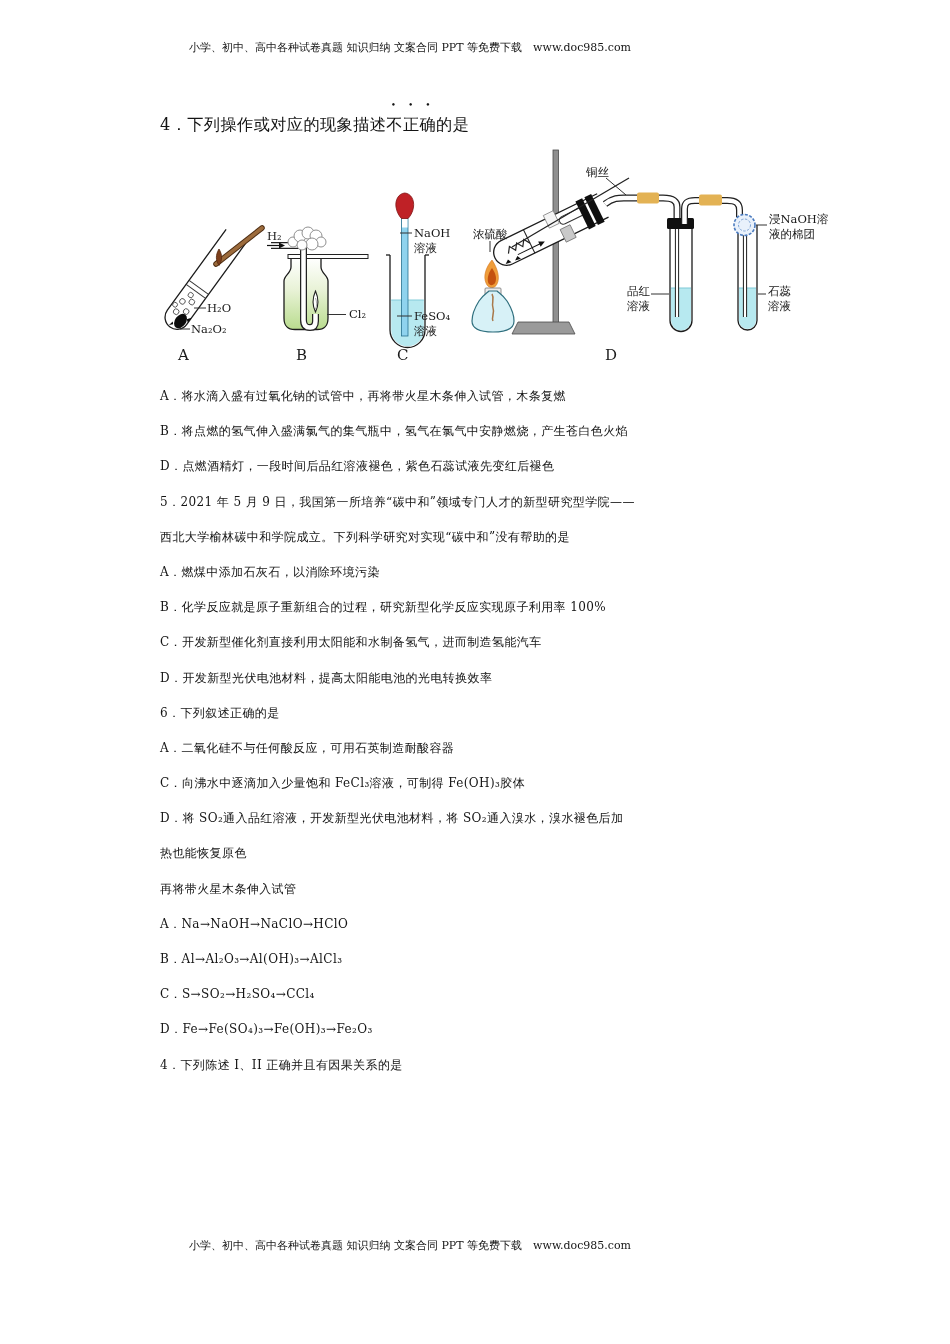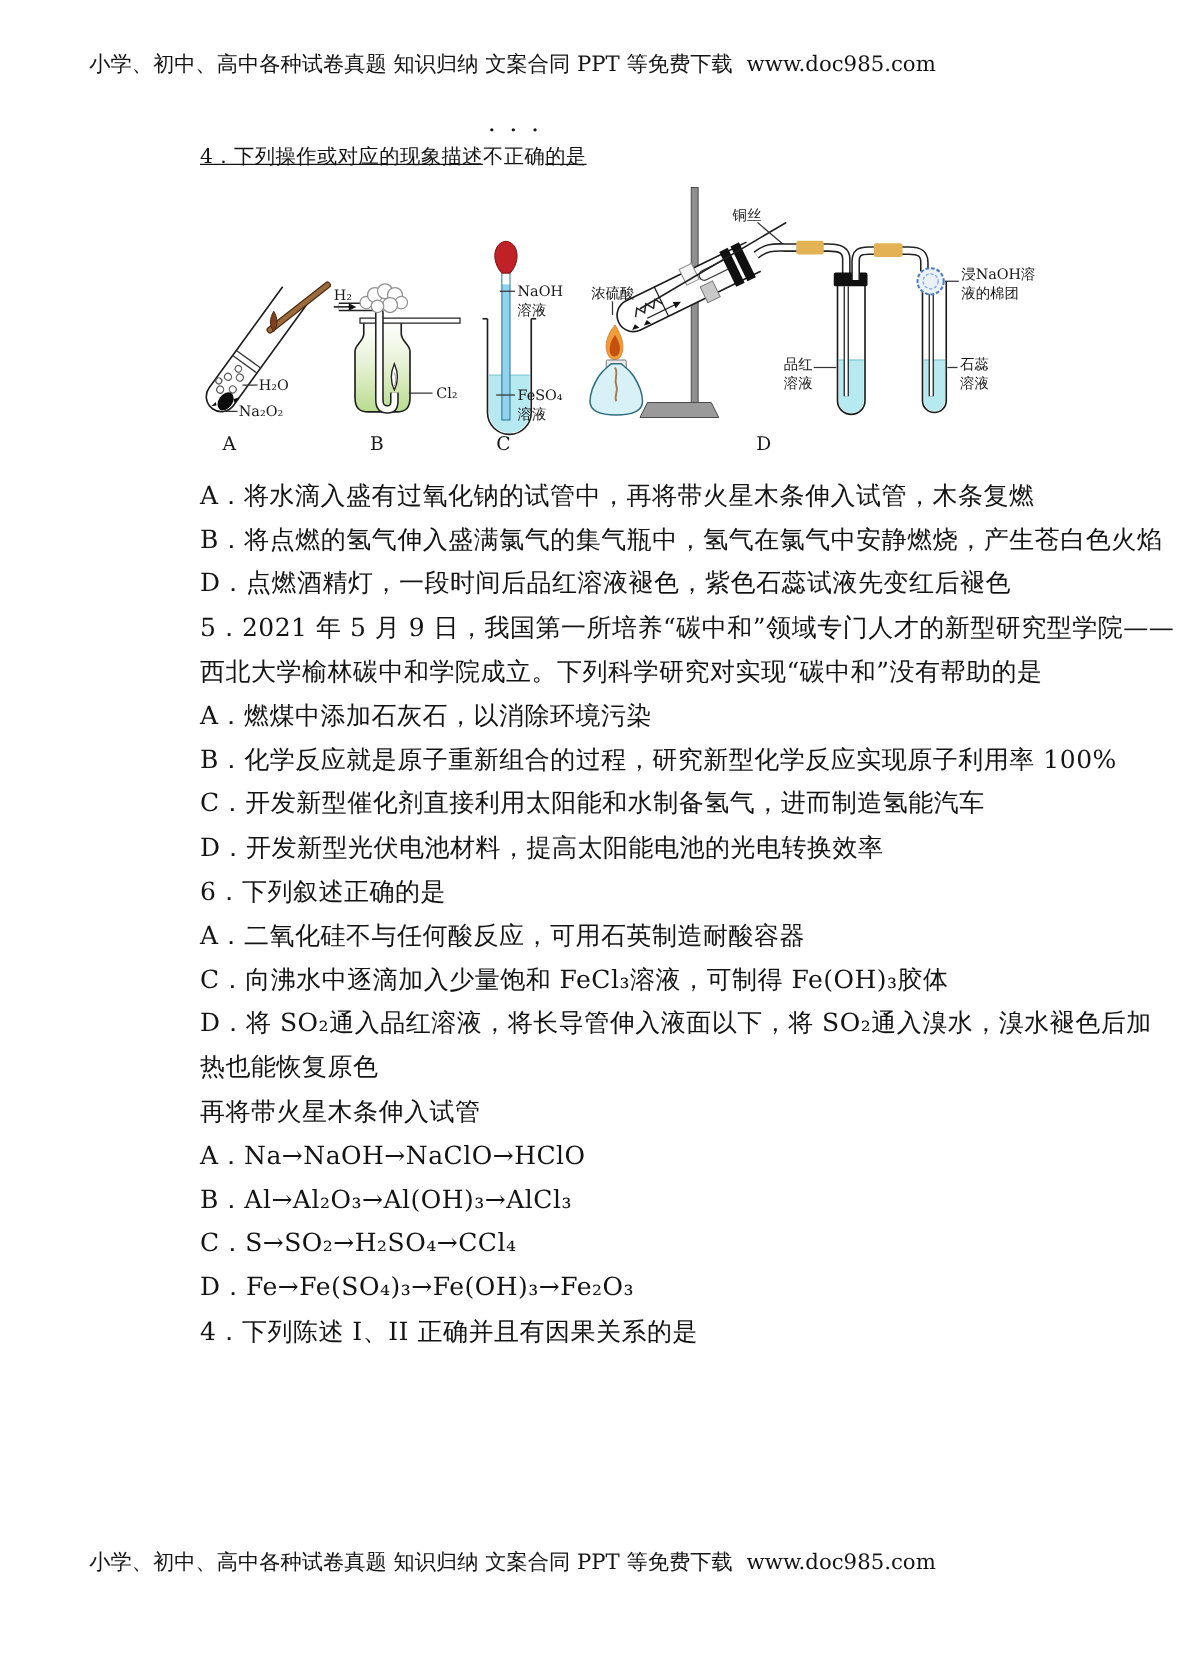--- a/index.html
+++ b/index.html
@@ -1,27 +1,27 @@
 <!DOCTYPE html>
 <html><head>
 <meta charset="utf-8">
 <style>
   html,body{margin:0;padding:0;background:#ffffff;}
   .page{position:relative;width:950px;height:1344px;background:#fff;overflow:hidden;
         font-family:"DejaVu Serif","Liberation Serif",serif;color:#141414;}
   .hdr{position:absolute;left:0;width:820px;display:flex;justify-content:center;
-       align-items:baseline;gap:11px;font-size:17px;white-space:nowrap;}
+       align-items:baseline;gap:11px;font-size:11px;white-space:nowrap;}
   .hdr-top{top:40px;}
   .hdr-bot{top:1238px;}
   .stem{position:absolute;left:160px;top:112px;font-size:16.2px;letter-spacing:.4px;
-        white-space:nowrap;line-height:26px;text-decoration:underline;}
+        white-space:nowrap;line-height:26px;}
   .emph{position:relative;display:inline-block;}
   .emph::before{content:"•\2002\2002•\2002\2002•";position:absolute;top:-11px;left:0;width:100%;
         text-align:center;font-size:9px;letter-spacing:1px;line-height:1;color:#141414;}
-  .lines{position:absolute;left:160px;top:379px;width:680px;font-size:20px;letter-spacing:.4px;}
+  .lines{position:absolute;left:160px;top:379px;width:680px;font-size:12px;letter-spacing:.4px;}
   .tline{height:35.2px;line-height:35.2px;white-space:nowrap;}
   .figure{position:absolute;left:150px;top:148px;}
   svg text{font-family:"DejaVu Serif","Liberation Serif",serif;fill:#1a1a1a;}
   .lbl{font-size:11.5px;}
   .letter{font-size:15px;}
   .ptr{stroke:#333;stroke-width:1;}
   .glass{fill:#ffffff;stroke:#1c1c1c;stroke-width:1.3;}
   .glassN{fill:none;stroke:#1c1c1c;stroke-width:1.3;}
   .pipeO{stroke:#222;stroke-width:7;fill:none;}
   .pipeI{stroke:#fff;stroke-width:4.5;fill:none;}
@@ -192,21 +192,21 @@
       <div class="tline">D．点燃酒精灯，一段时间后品红溶液褪色，紫色石蕊试液先变红后褪色</div>
       <div class="tline">5．2021 年 5 月 9 日，我国第一所培养“碳中和”领域专门人才的新型研究型学院——</div>
       <div class="tline">西北大学榆林碳中和学院成立。下列科学研究对实现“碳中和”没有帮助的是</div>
       <div class="tline">A．燃煤中添加石灰石，以消除环境污染</div>
       <div class="tline">B．化学反应就是原子重新组合的过程，研究新型化学反应实现原子利用率 100%</div>
       <div class="tline">C．开发新型催化剂直接利用太阳能和水制备氢气，进而制造氢能汽车</div>
       <div class="tline">D．开发新型光伏电池材料，提高太阳能电池的光电转换效率</div>
       <div class="tline">6．下列叙述正确的是</div>
       <div class="tline">A．二氧化硅不与任何酸反应，可用石英制造耐酸容器</div>
       <div class="tline">C．向沸水中逐滴加入少量饱和 FeCl₃溶液，可制得 Fe(OH)₃胶体</div>
-      <div class="tline">D．将 SO₂通入品红溶液，将长导管伸入液面以下，将 SO₂通入溴水，溴水褪色后加</div>
+      <div class="tline">D．将 SO₂通入品红溶液，开发新型光伏电池材料，将 SO₂通入溴水，溴水褪色后加</div>
       <div class="tline">热也能恢复原色</div>
       <div class="tline">再将带火星木条伸入试管</div>
       <div class="tline">A．Na→NaOH→NaClO→HClO</div>
       <div class="tline">B．Al→Al₂O₃→Al(OH)₃→AlCl₃</div>
       <div class="tline">C．S→SO₂→H₂SO₄→CCl₄</div>
       <div class="tline">D．Fe→Fe(SO₄)₃→Fe(OH)₃→Fe₂O₃</div>
       <div class="tline">4．下列陈述 I、II 正确并且有因果关系的是</div>
     </div>
 
   <div class="hdr hdr-bot">

